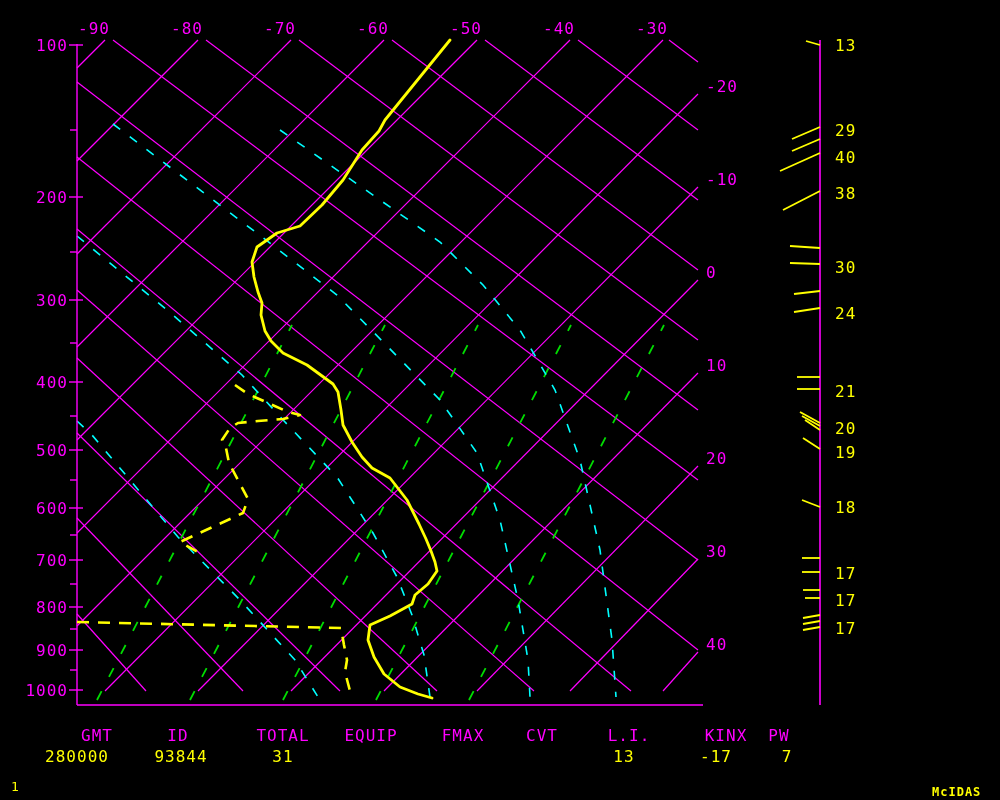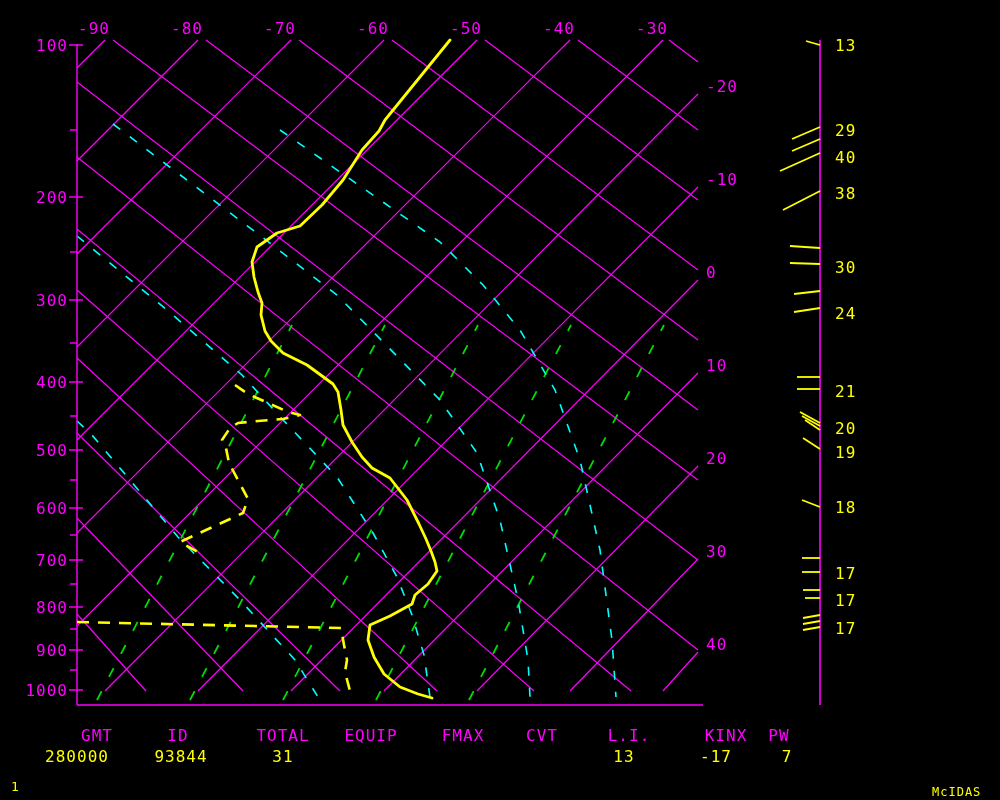--- a/index.html
+++ b/index.html
@@ -1,20 +1,20 @@
 <!DOCTYPE html>
 <html><head>
 <meta charset="utf-8">
 <style>
   html,body{margin:0;padding:0;background:#000;}
   .screen{position:relative;width:1000px;height:800px;background:#000;overflow:hidden;
           font-family:"DejaVu Sans Mono","Liberation Mono",monospace;}
   .screen svg{position:absolute;left:0;top:0;}
   .frame-num{position:absolute;left:11px;top:779px;color:#ffff00;font-size:13px;}
-  .brand{position:absolute;left:932px;top:785px;color:#ffff00;font-size:12px;letter-spacing:1px;}
+  .brand{position:absolute;left:932px;top:785px;color:#ffff00;font-size:12px;letter-spacing:1px;font-weight:bold;}
   text{font-family:"DejaVu Sans Mono","Liberation Mono",monospace;}
 </style>
 </head>
 <body>
 
 <div class="screen">
   <svg id="chart" width="1000" height="800" viewBox="0 0 1000 800">
       <g stroke="#ff00ff" stroke-width="1.2">
         <line x1="105" y1="40" x2="77" y2="68"></line>
         <line x1="198" y1="40" x2="77" y2="161"></line>

